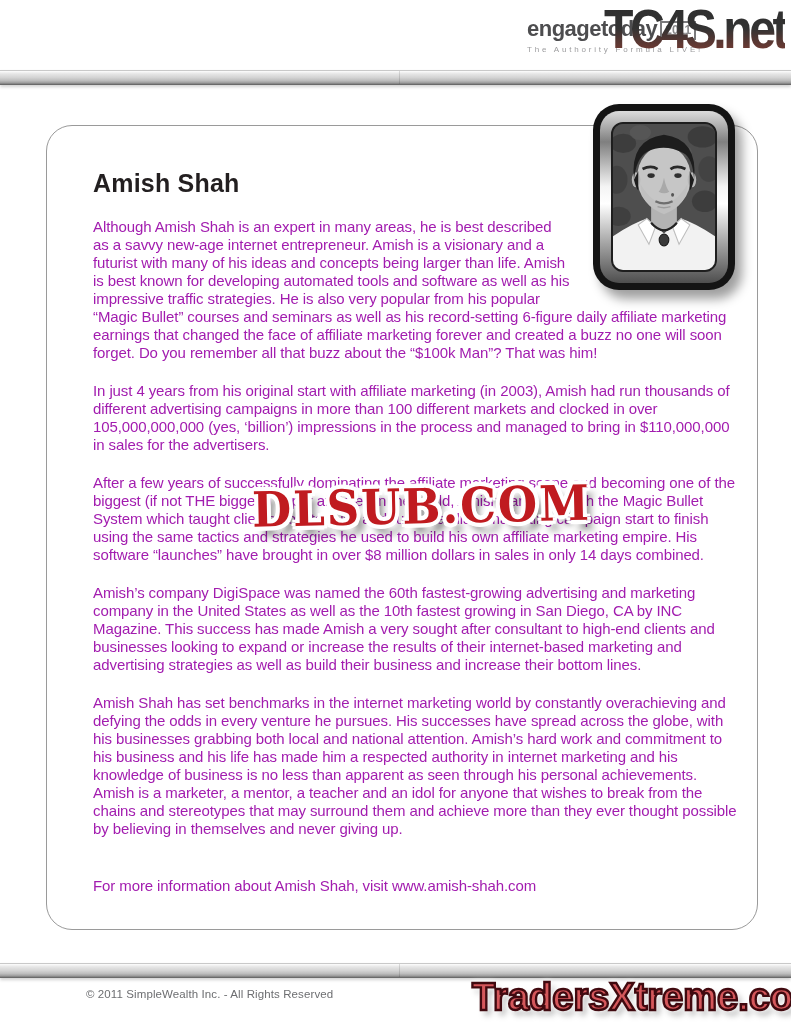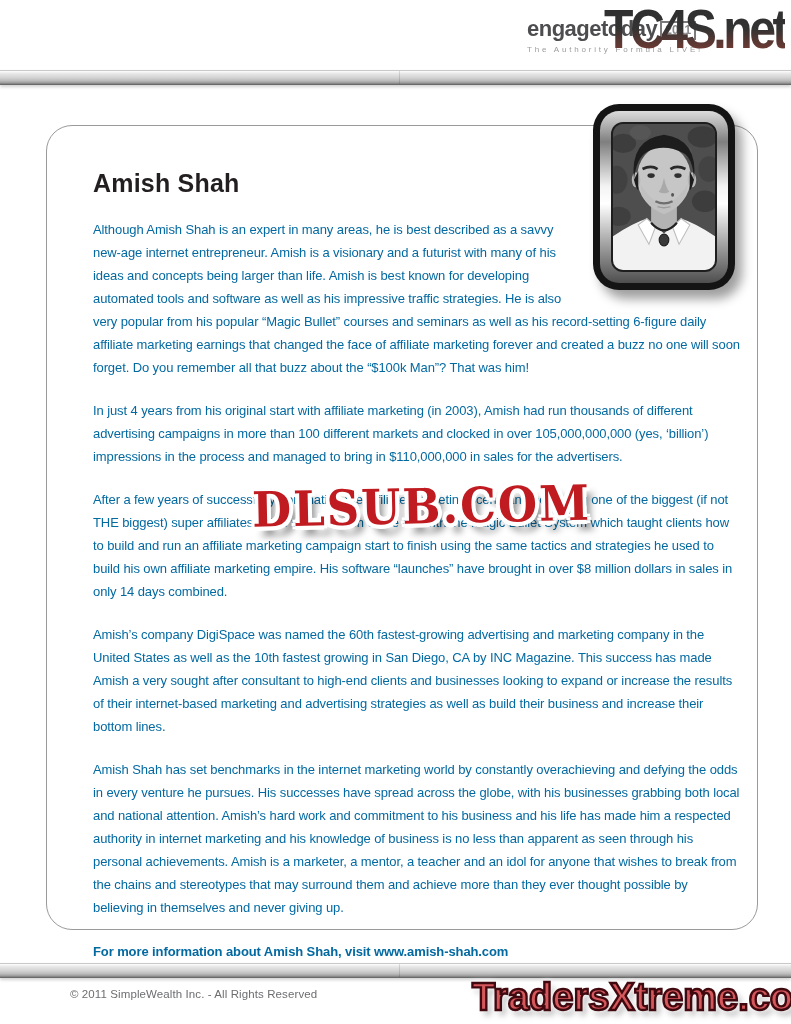--- a/index.html
+++ b/index.html
@@ -65,40 +65,40 @@
   .photo{
     width:100%; height:100%; border-radius:12px; overflow:hidden;
     border:2px solid #1e1e1e; background:#4c4c4c;
   }
   .photo svg{ display:block; width:100%; height:100%; }
 
   .speaker-name{
     padding-top:43px; font-size:25px; font-weight:bold; color:#231f20; letter-spacing:0.2px;
   }
   .card p{
-    margin-top:20px; font-size:13px; line-height:23px; color:#0369a1; letter-spacing:-0.1px;
+    margin-top:20px; font-size:15px; line-height:18px; color:#a21caf; letter-spacing:-0.1px;
   }
-  .card .more-info{ margin-top:21px;font-weight:bold; }
+  .card .more-info{ margin-top:39px; }
 
   
   .wm-dlsub{
     position:absolute; left:252px; top:480px; z-index:40;
     font-family:"DejaVu Serif", serif; font-weight:bold;
     font-size:45px; letter-spacing:2px; color:#c01b20;
     transform:rotate(-1.2deg) scaleY(1.08);
     text-shadow:
       -3px -3px 0 #ffffff, 3px -3px 0 #ffffff, -3px 3px 0 #ffffff, 3px 3px 0 #ffffff,
       -4px 0 0 #ffffff, 4px 0 0 #ffffff, 0 -4px 0 #ffffff, 0 4px 0 #ffffff,
       7px 9px 7px rgba(0,0,0,0.45);
     white-space:nowrap;
   }
 
   
   .copyright{
-    position:absolute; left:70px; top:988px; font-size:11.5px; color:#6d6e71; letter-spacing:0.1px;
+    position:absolute; left:86px; top:988px; font-size:11.5px; color:#6d6e71; letter-spacing:0.1px;
   }
   .wm-traders{
     position:absolute; left:472px; top:976px; z-index:40;
     font-size:38px; font-weight:bold; letter-spacing:0px;
     color:#d4575b; -webkit-text-stroke:2.4px #40090f;
     text-shadow:0 0 3px #ffffff, 0 0 5px #ffffff, 0 0 7px #ffffff, 4px 5px 6px rgba(0,0,0,0.35);
     white-space:nowrap;
   }
 </style>
 </head>

